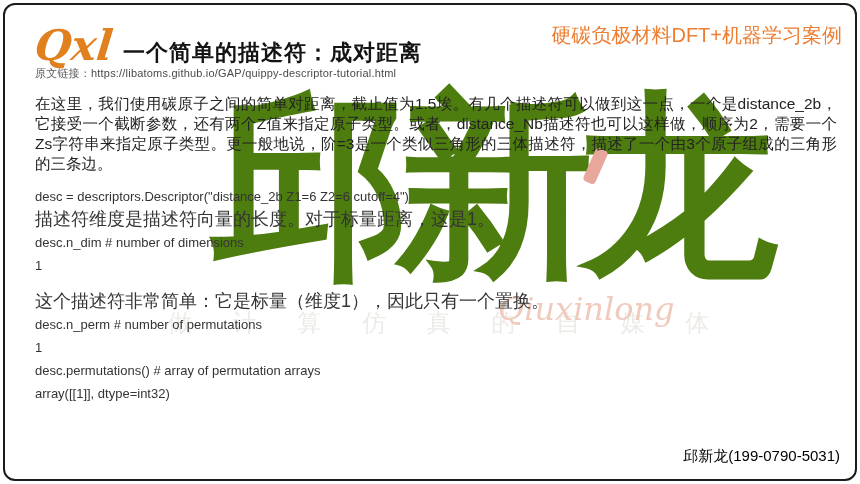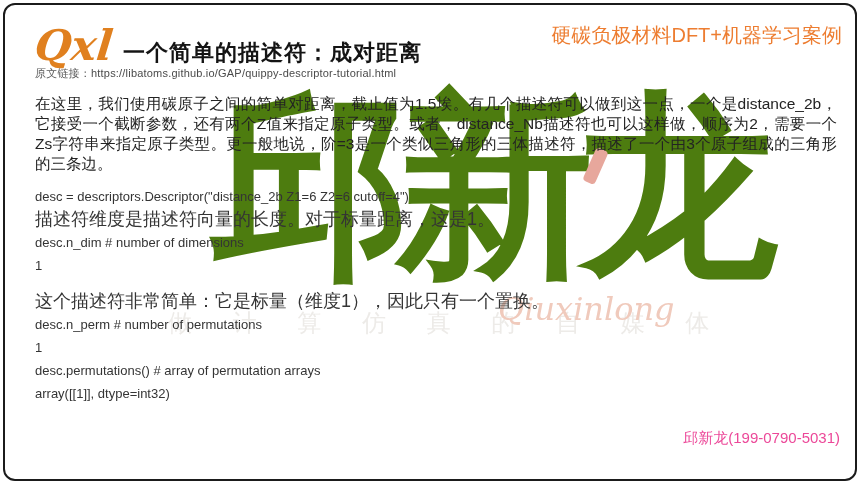--- a/index.html
+++ b/index.html
@@ -67,22 +67,22 @@
   .para {
     font-size:15.5px; line-height:20px; text-align:justify; color:#232323;
     margin-bottom:11px;
   }
   .line { font-size:13px; line-height:23px; color:#343434; white-space:nowrap; }
   .line.cjk { font-size:18px; }
   .line.gap { margin-top:13px; }
 
   
   .contact {
-    position:absolute; right:20px; bottom:36px; z-index:2;
-    font-size:15px; color:#ec4899; white-space:nowrap;text-align:right;
+    position:absolute; right:20px; bottom:18px; z-index:2;
+    font-size:15px; color:#000000; white-space:nowrap;text-align:right;
   }
 </style>
 </head>
 <body>
 
 <div class="wm-name">邱新龙</div>
 <div class="wm-accent"></div>
 <div class="wm-tagline">做 计 算 仿 真 的 自 媒 体</div>
 <div class="wm-signature">Qiuxinlong</div>
 

